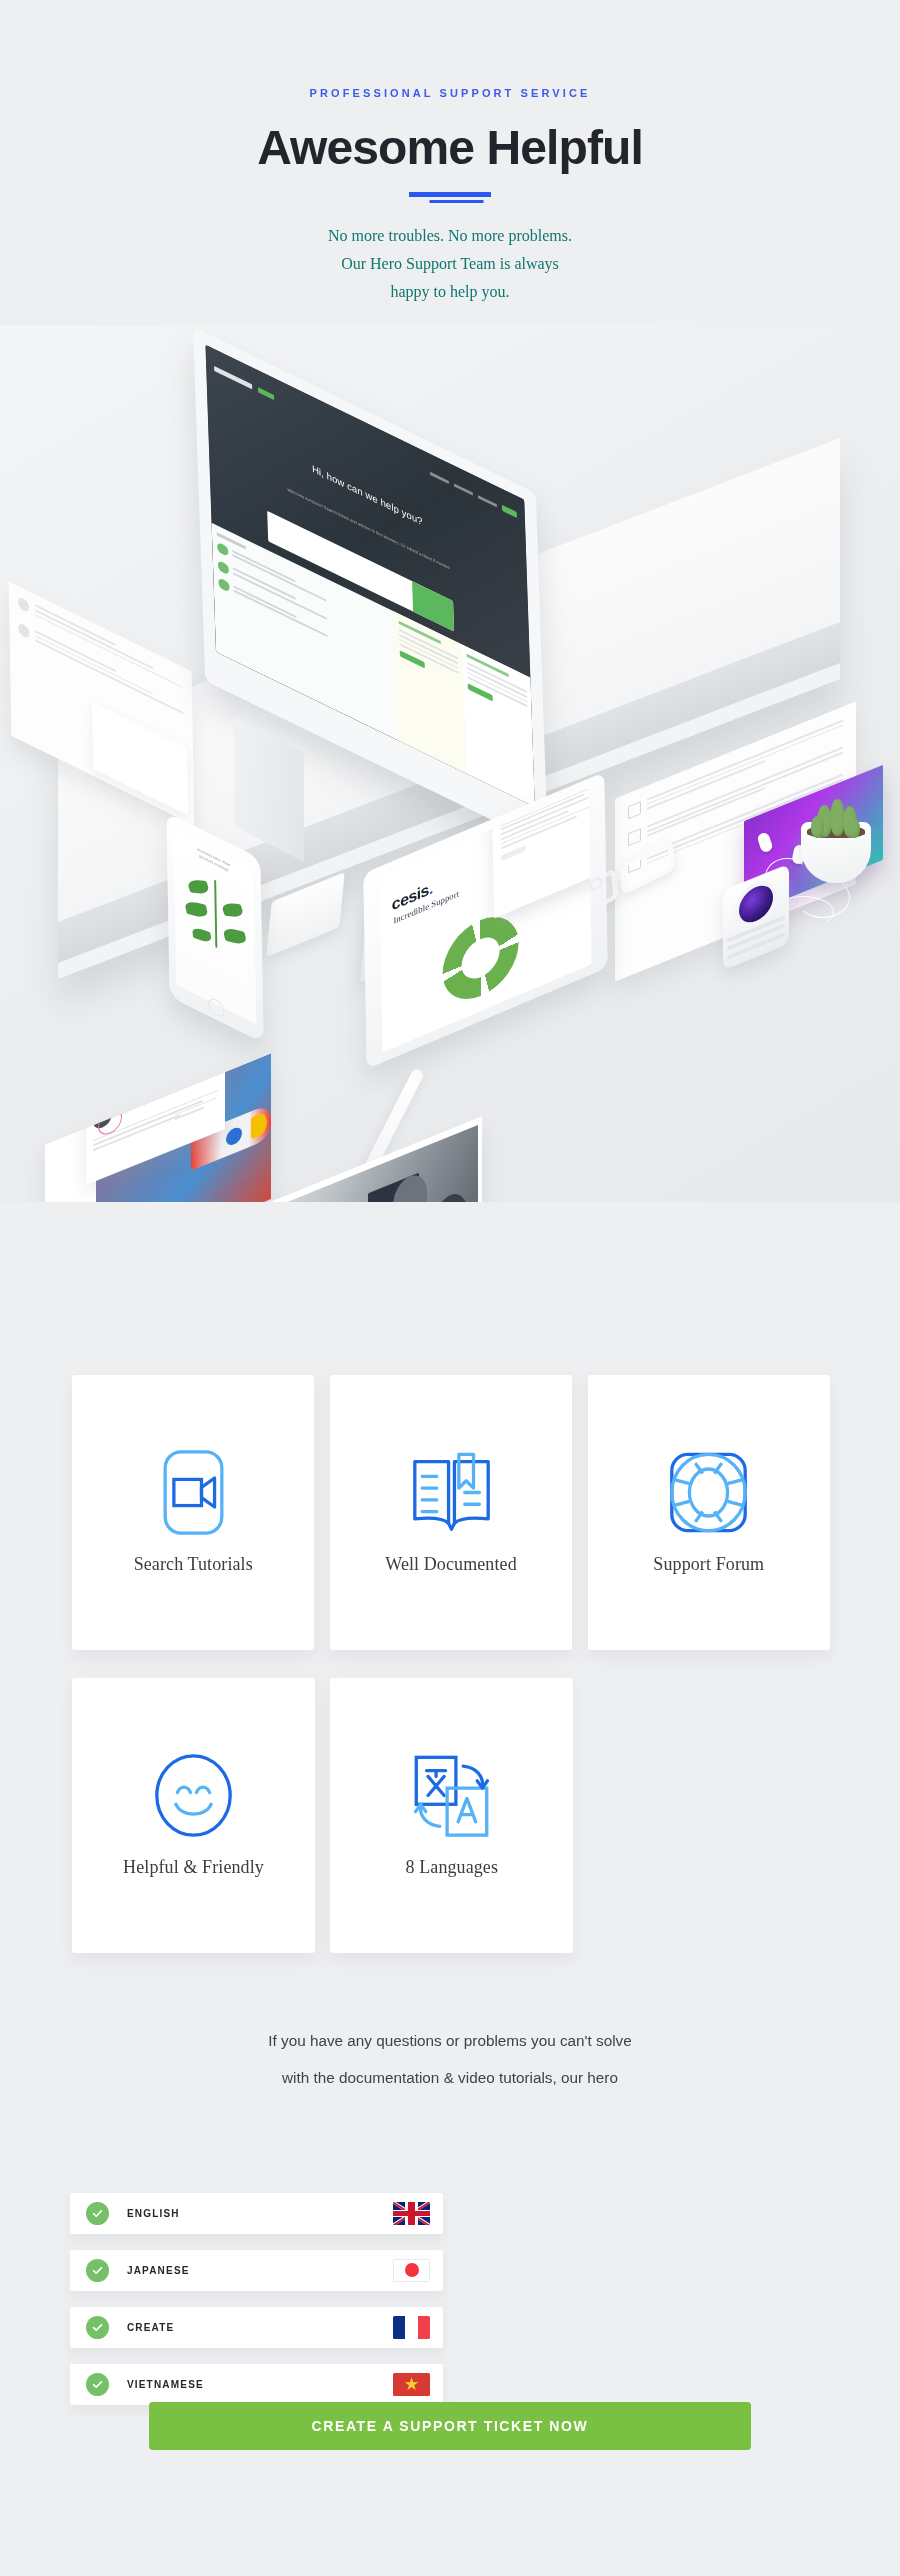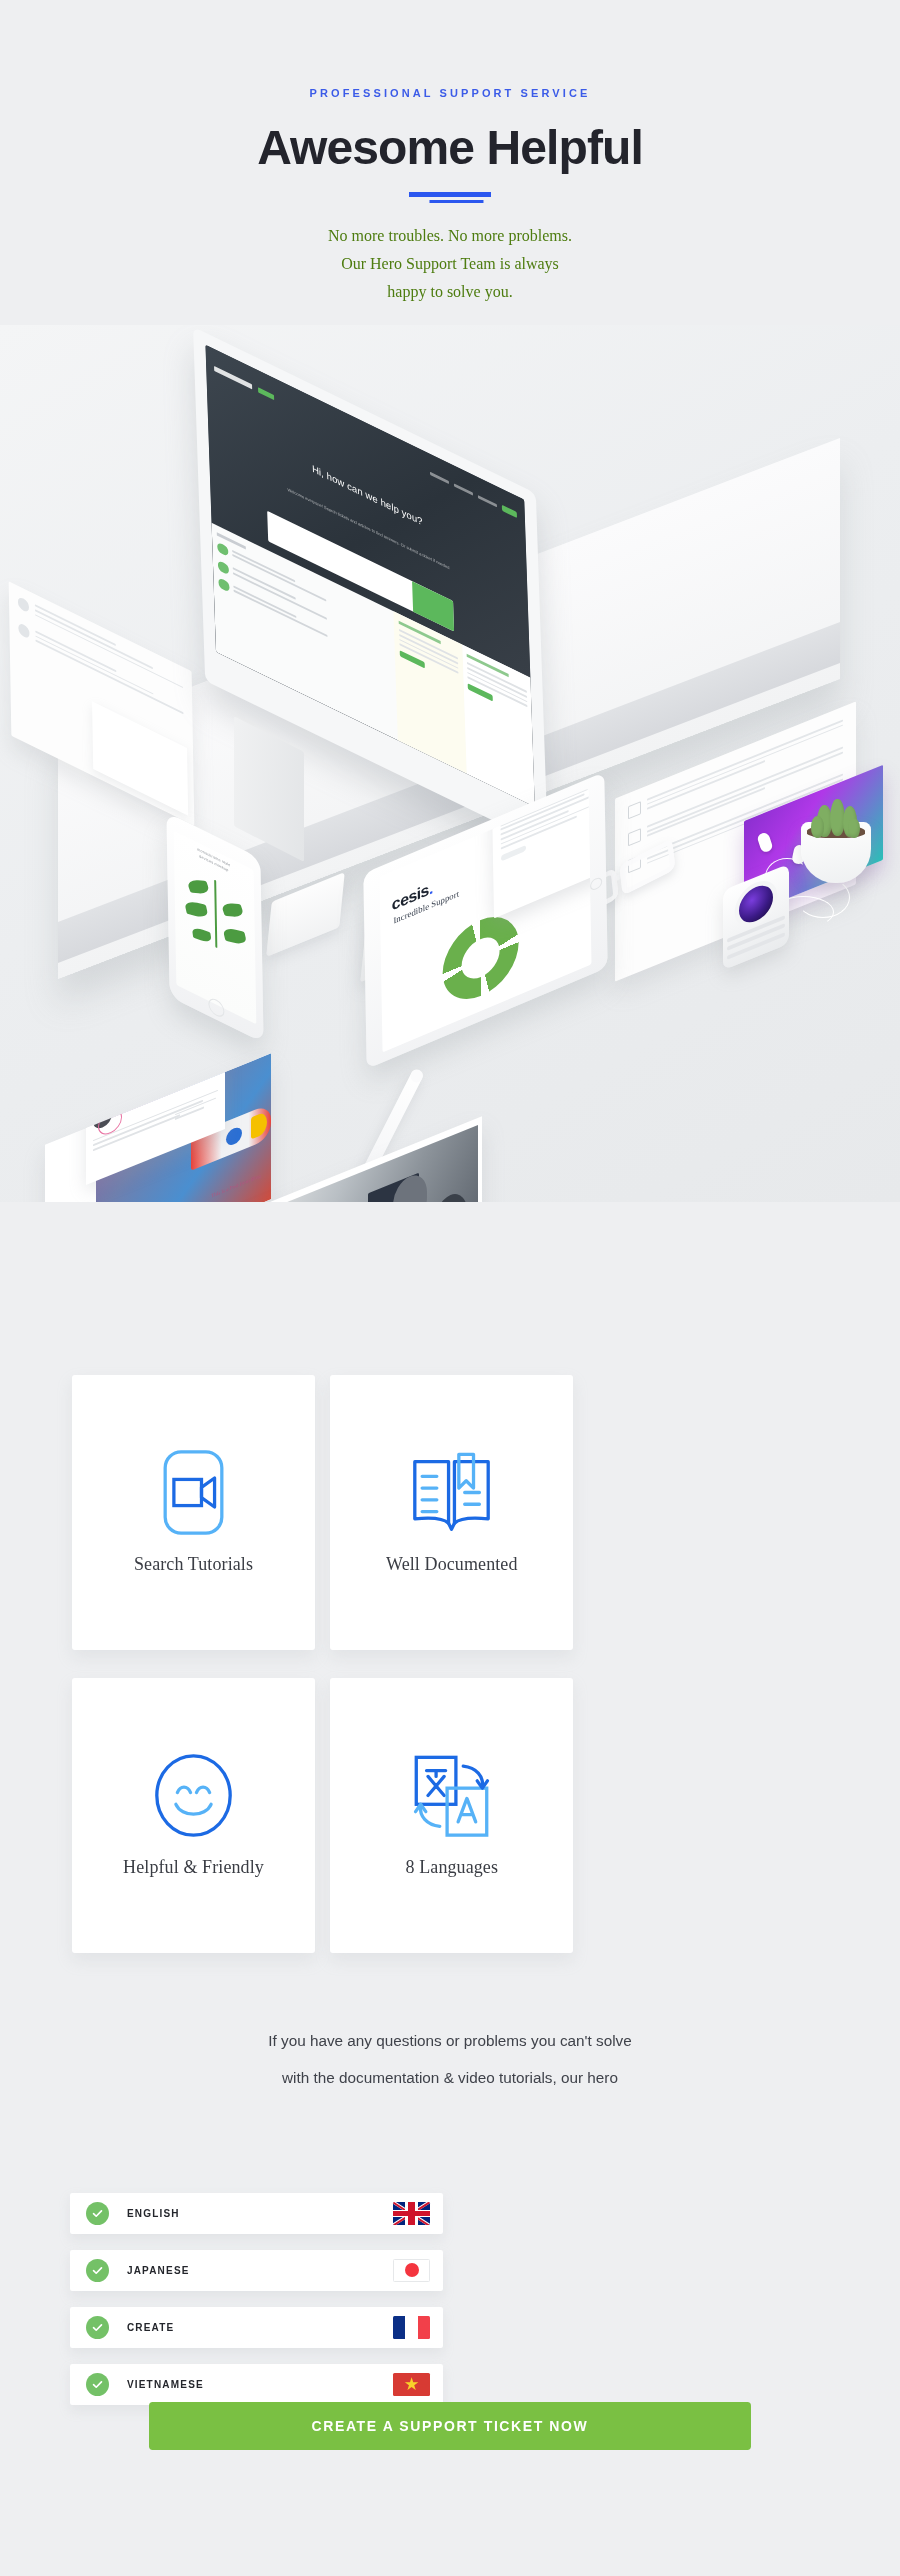--- a/index.html
+++ b/index.html
@@ -47,21 +47,21 @@
     position: absolute;
     left: 50%;
     transform: translateX(-38%);
     top: 9.5px;
     width: 54px;
     height: 3.7px;
     background: #2b57ef;
   }
   .hero-sub {
     text-align: center;
-    color: #4d7c0f;
+    color: #0f766e;
     font-family: "Liberation Serif", serif;
     font-size: 16px;
     line-height: 28px;
     margin-top: 16px;
   }
 
   
   .hero-image {
     position: relative;
     width: 900px;
@@ -523,21 +523,21 @@
 <h1 class="headline">Awesome Helpful</h1>
 
 <div class="divider-wrap">
   <div class="divider-top"></div>
   <div class="divider-bot"></div>
 </div>
 
 <div class="hero-sub">
   <div>No more troubles. No more problems.</div>
   <div>Our Hero Support Team is always</div>
-  <div>happy to solve you.</div>
+  <div>happy to help you.</div>
 </div>
 
 <div class="hero-image">
 
   <div class="desk"></div>
   <div class="desk-edge"></div>
 
   <div class="paper-left">
     <div class="paper-row">
       <div class="paper-ava"></div>
@@ -853,20 +853,32 @@
           <path d="M112 20 H66 V104 C74 96 92 96 112 98 Z" stroke="#1c6ae4" stroke-width="4.5" stroke-linejoin="round"></path>
           <path d="M58 104 L62 112 L66 104" stroke="#1c6ae4" stroke-width="4.5" stroke-linejoin="round"></path>
           <path d="M22 40 H42 M22 56 H42 M22 72 H42 M22 88 H42" stroke="#56b2f7" stroke-width="4.5" stroke-linecap="round"></path>
           <path d="M80 62 H100 M80 78 H100" stroke="#56b2f7" stroke-width="4.5" stroke-linecap="round"></path>
           <path d="M72 10 H92 V56 L82 46 L72 56 Z" stroke="#56b2f7" stroke-width="4.5" stroke-linejoin="round"></path>
         </svg>
       </div>
       <div class="feature-label">Well Documented</div>
     </div>
 
+    <div class="feature-card">
+      <div class="feature-icon">
+        <svg width="91" height="91" viewBox="0 0 124 124" fill="none">
+          <rect x="12" y="10" width="100" height="104" rx="22" stroke="#1c6ae4" stroke-width="4.5"></rect>
+          <ellipse cx="62" cy="62" rx="50" ry="52" stroke="#56b2f7" stroke-width="4.5"></ellipse>
+          <ellipse cx="62" cy="62" rx="26" ry="32" stroke="#56b2f7" stroke-width="4.5"></ellipse>
+          <path d="M44 22 L54 36 M80 22 L70 36 M44 102 L54 88 M80 102 L70 88" stroke="#56b2f7" stroke-width="4.5"></path>
+          <path d="M14 44 L36 50 M14 80 L36 74 M110 44 L88 50 M110 80 L88 74" stroke="#56b2f7" stroke-width="4.5"></path>
+        </svg>
+      </div>
+      <div class="feature-label">Support Forum</div>
+    </div>
 
   </div>
 
   <div class="feature-row">
 
 
     <div class="feature-card">
       <div class="feature-icon">
         <svg width="91" height="91" viewBox="0 0 124 124" fill="none">
           <ellipse cx="62" cy="62" rx="50" ry="54" stroke="#1c6ae4" stroke-width="4.5"></ellipse>

